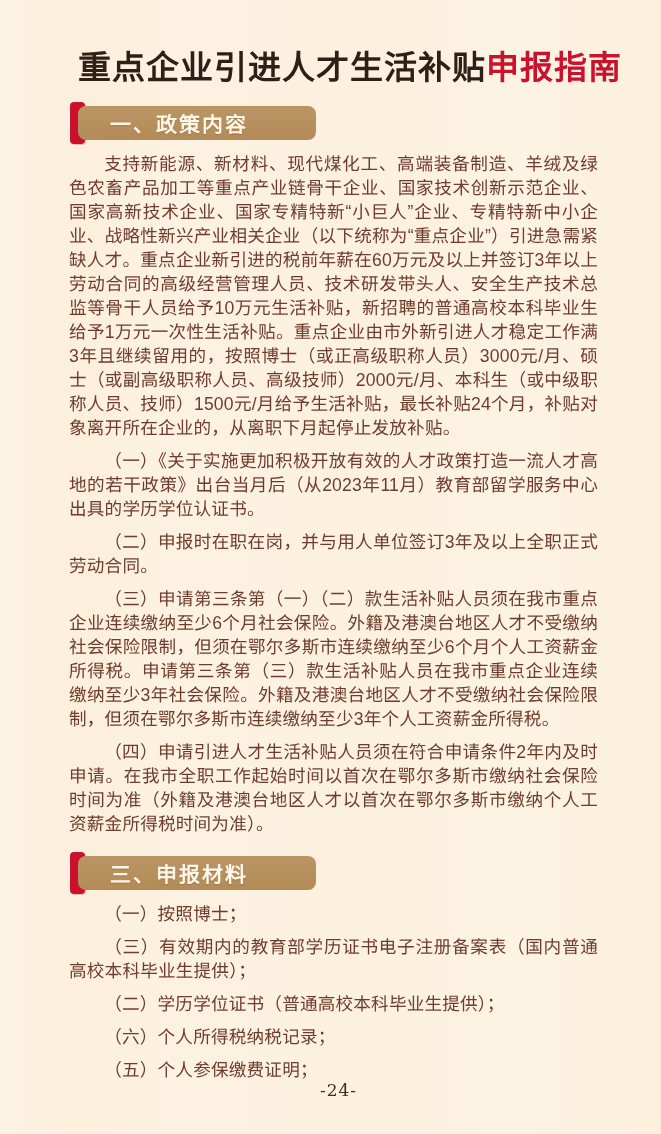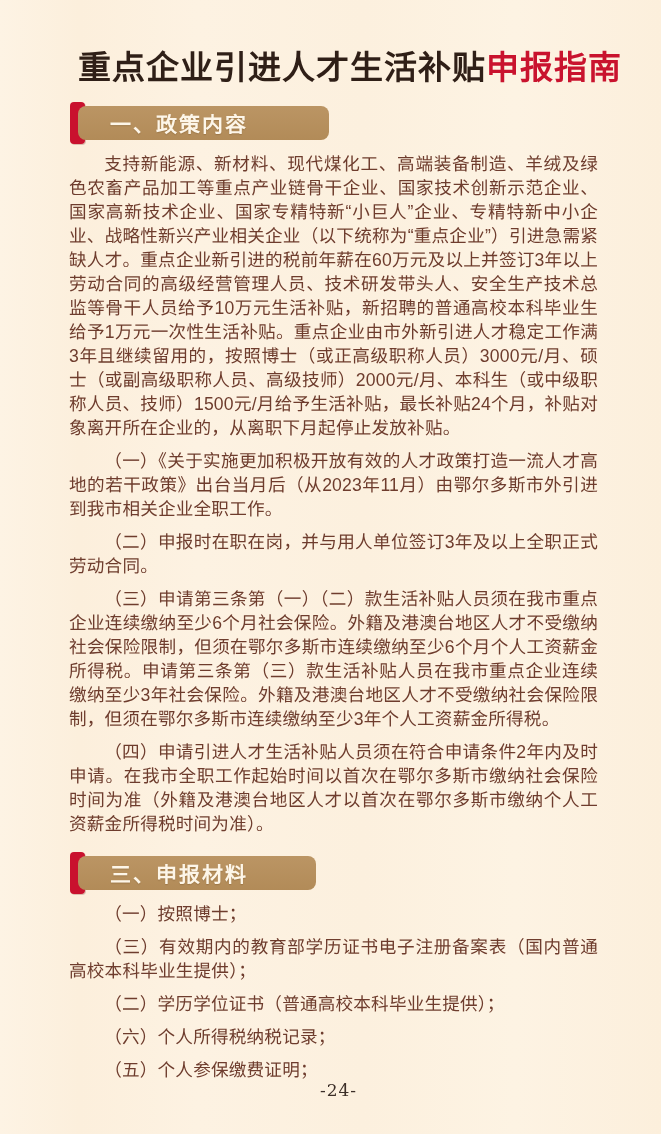--- a/index.html
+++ b/index.html
@@ -33,21 +33,20 @@
     color: #c9132e;
   }
   .section-heading {
     position: relative;
     width: 238px;
     height: 34px;
     margin: 20px 0 12px 18px;
   }
   .section:first-child .section-heading {
     margin-top: 0;
-    padding-left: 13px;
   }
   .heading-tab {
     position: absolute;
     left: -8px;
     top: -4px;
     width: 15px;
     height: 42px;
     background: #c9112e;
     border-radius: 4px;
     box-shadow: 1px 1px 0 rgba(120, 40, 30, 0.25);
@@ -105,21 +104,21 @@
         <span class="heading-label">一、政策内容</span>
       </div>
     </div>
     <div class="section-body">
           <p class="para">支持新能源、新材料、现代煤化工、高端装备制造、羊绒及绿色农畜产品加工等重点产业链骨干企业、国家技术创新示范企业、国家高新技术企业、国家专精特新“小巨人”企业、专精特新中小企业、战略性新兴产业相关企业（以下统称为“重点企业”）引进急需紧缺人才。重点企业新引进的税前年薪在60万元及以上并签订3年以上劳动合同的高级经营管理人员、技术研发带头人、安全生产技术总监等骨干人员给予10万元生活补贴，新招聘的普通高校本科毕业生给予1万元一次性生活补贴。重点企业由市外新引进人才稳定工作满3年且继续留用的，按照博士（或正高级职称人员）3000元/月、硕士（或副高级职称人员、高级技师）2000元/月、本科生（或中级职称人员、技师）1500元/月给予生活补贴，最长补贴24个月，补贴对象离开所在企业的，从离职下月起停止发放补贴。</p>
         </div>
   </section>
 
   <section class="section">
     <div class="section-body">
-          <p class="para">（一）《关于实施更加积极开放有效的人才政策打造一流人才高地的若干政策》出台当月后（从2023年11月）由鄂尔多斯市外引进到我市相关企业全职工作。</p>
+          <p class="para">（一）《关于实施更加积极开放有效的人才政策打造一流人才高地的若干政策》出台当月后（从2023年11月）教育部留学服务中心出具的学历学位认证书。</p>
           <p class="para">（二）申报时在职在岗，并与用人单位签订3年及以上全职正式劳动合同。</p>
           <p class="para">（三）申请第三条第（一）（二）款生活补贴人员须在我市重点企业连续缴纳至少6个月社会保险。外籍及港澳台地区人才不受缴纳社会保险限制，但须在鄂尔多斯市连续缴纳至少6个月个人工资薪金所得税。申请第三条第（三）款生活补贴人员在我市重点企业连续缴纳至少3年社会保险。外籍及港澳台地区人才不受缴纳社会保险限制，但须在鄂尔多斯市连续缴纳至少3年个人工资薪金所得税。</p>
           <p class="para">（四）申请引进人才生活补贴人员须在符合申请条件2年内及时申请。在我市全职工作起始时间以首次在鄂尔多斯市缴纳社会保险时间为准（外籍及港澳台地区人才以首次在鄂尔多斯市缴纳个人工资薪金所得税时间为准）。</p>
         </div>
   </section>
 
   <section class="section">
     <div class="section-heading">
       <span class="heading-tab"></span>
       <div class="heading-bar">

